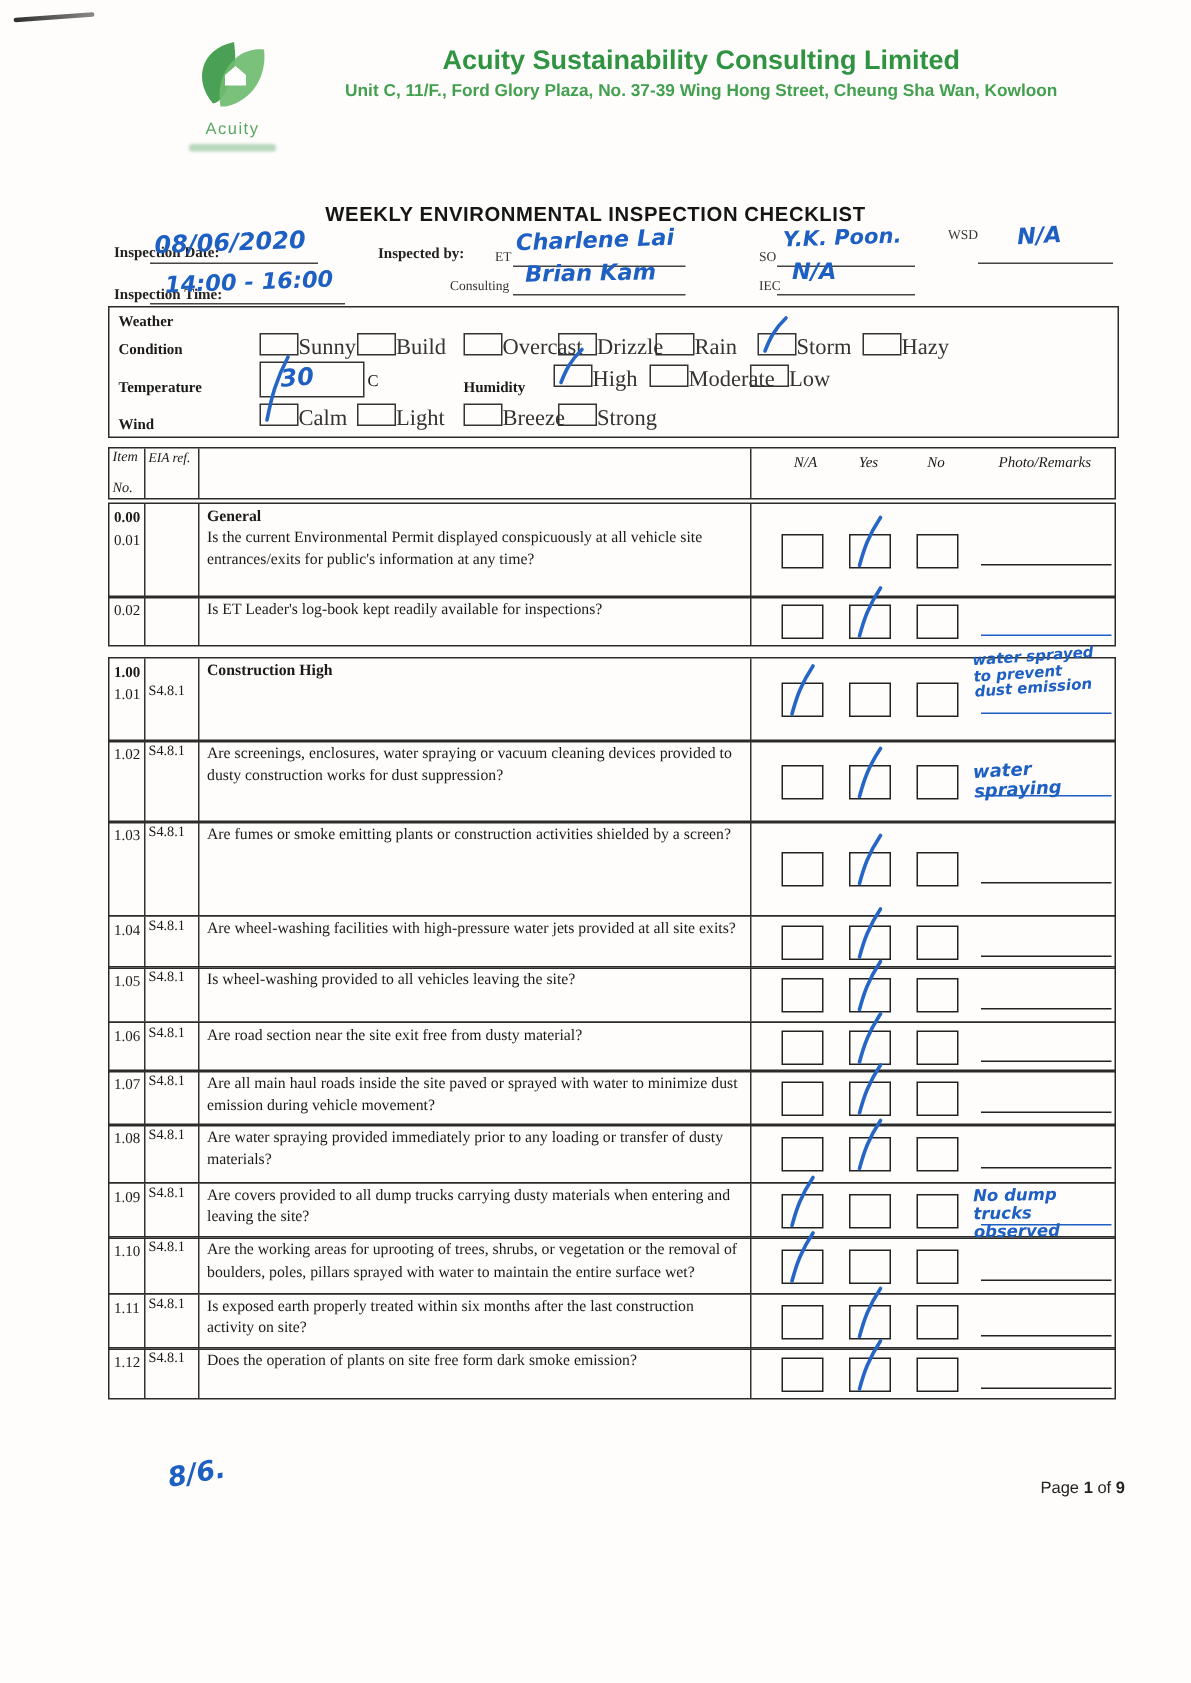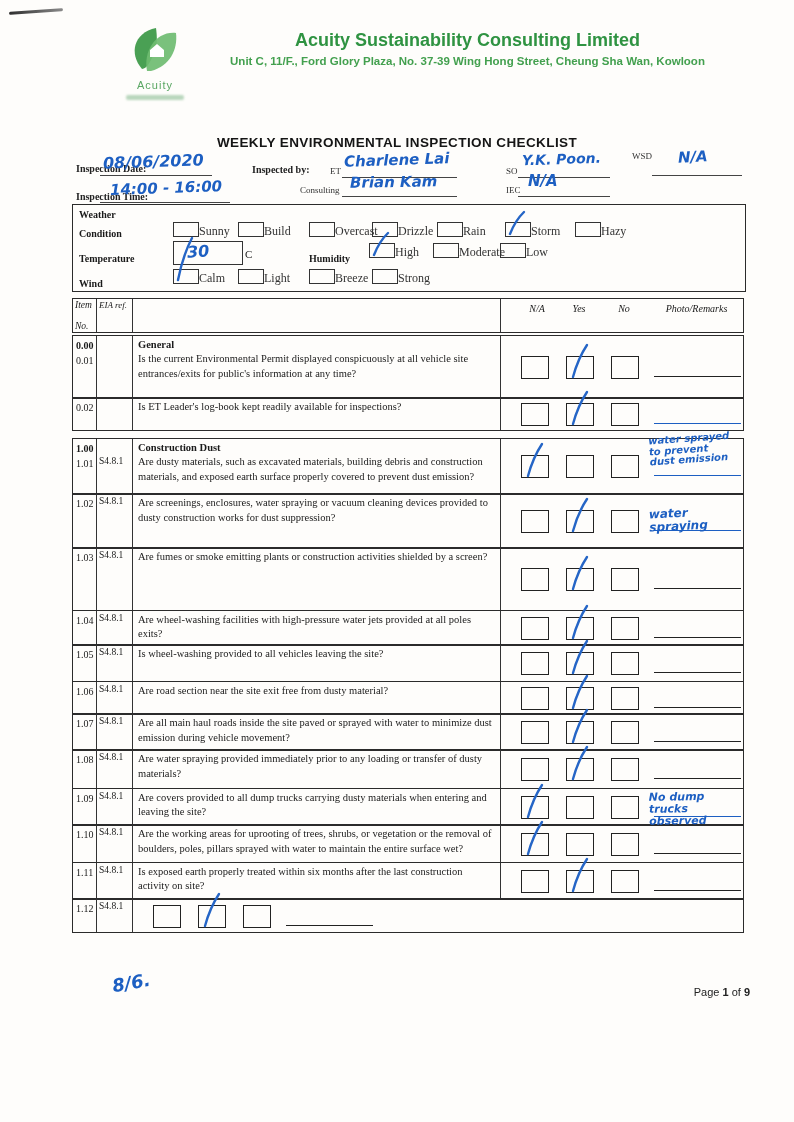--- a/index.html
+++ b/index.html
@@ -28,21 +28,21 @@
   
   .mlabel{position:absolute;font-weight:bold;font-size:10px;color:#222;}
   .slabel{position:absolute;font-size:9px;color:#333;}
   .fline{position:absolute;border-top:1.2px solid #444;}
   .hw{position:absolute;font-family:"DejaVu Sans",sans-serif;font-style:italic;font-weight:bold;
       color:var(--ink);white-space:nowrap;}
   
   .weather{position:absolute;left:72px;top:204px;width:672px;height:86px;border:1.6px solid var(--bd);}
   .wlabel{position:absolute;font-weight:bold;font-size:10px;}
   .cb{position:absolute;width:24px;height:13px;border:1.6px solid #333;background:transparent;}
-  .cblabel{position:absolute;font-size:12px;color:#333;}
+  .cblabel{position:absolute;font-size:15px;color:#333;}
   .tbox{position:absolute;left:100px;top:36px;width:68px;height:22px;border:1.7px solid #333;}
   .tick{position:absolute;overflow:visible;z-index:5;}
   
   .checklist{position:absolute;left:72px;top:300px;width:672px;}
   .blk{position:relative;border:1.6px solid var(--bd);margin-top:-1.6px;
        display:grid;grid-template-columns:24px 36px 368px 1fr;background:transparent;}
   .blk>div{border-right:1px solid #333;position:relative;}
   .blk>div:last-child{border-right:none;}
   .cell-item{padding:2px 1px 0 3px;font-size:10px;line-height:15px;}
   .cell-item .sec{font-weight:bold;}
@@ -231,22 +231,21 @@
           </div>
     </div>
         <div class="gap8"></div>
         <div class="blk" style="min-height:55px">
       <div class="cell-item">
             <div class="sec">1.00</div>
             <div>1.01</div>
           </div>
       <div class="cell-eia pad">S4.8.1</div>
       <div class="cell-q">
-            <div class="hd">Construction Dust</div>
-            <div>Are dusty materials, such as excavated materials, building debris and construction materials, and exposed earth surface properly covered to prevent dust emission?</div>
+            <div class="hd">Construction High</div>
           </div>
       <div class="cell-a">
             <div class="abox" style="left:20px"></div>
             <div class="abox" style="left:65px"></div>
             <div class="abox" style="left:110px"></div>
             <svg class="tick" style="left:23px;top:calc(50% - 25px)" width="22" height="38" viewBox="0 0 22 38">
       <path d="M4 35 C 7 24 10 15 18 3" stroke="#2565c6" stroke-width="2.4" fill="none" stroke-linecap="round"></path>
             </svg>
             <div class="rtext" style="top:-6px;font-size:10px;line-height:10.5px;transform:rotate(-4deg)">water sprayed<br>to prevent<br>dust emission</div>
             <div class="rline blue"></div>
@@ -288,21 +287,21 @@
             </svg>
             <div class="rline "></div>
           </div>
     </div>
         <div class="blk" style="min-height:34px">
       <div class="cell-item">
             <div>1.04</div>
           </div>
       <div class="cell-eia ">S4.8.1</div>
       <div class="cell-q">
-            <div>Are wheel-washing facilities with high-pressure water jets provided at all poles exits?</div>
+            <div>Are wheel-washing facilities with high-pressure water jets provided at all site exits?</div>
           </div>
       <div class="cell-a">
             <div class="abox" style="left:20px"></div>
             <div class="abox" style="left:65px"></div>
             <div class="abox" style="left:110px"></div>
             <svg class="tick" style="left:68px;top:calc(50% - 25px)" width="22" height="38" viewBox="0 0 22 38">
       <path d="M4 35 C 7 24 10 15 18 3" stroke="#2565c6" stroke-width="2.4" fill="none" stroke-linecap="round"></path>
             </svg>
             <div class="rline "></div>
           </div>
@@ -432,20 +431,23 @@
       <path d="M4 35 C 7 24 10 15 18 3" stroke="#2565c6" stroke-width="2.4" fill="none" stroke-linecap="round"></path>
             </svg>
             <div class="rline "></div>
           </div>
     </div>
         <div class="blk" style="min-height:33px">
       <div class="cell-item">
             <div>1.12</div>
           </div>
       <div class="cell-eia ">S4.8.1</div>
+      <div class="cell-q">
+            <div>Does the operation of plants on site free form dark smoke emission?</div>
+          </div>
       <div class="cell-a">
             <div class="abox" style="left:20px"></div>
             <div class="abox" style="left:65px"></div>
             <div class="abox" style="left:110px"></div>
             <svg class="tick" style="left:68px;top:calc(50% - 25px)" width="22" height="38" viewBox="0 0 22 38">
       <path d="M4 35 C 7 24 10 15 18 3" stroke="#2565c6" stroke-width="2.4" fill="none" stroke-linecap="round"></path>
             </svg>
             <div class="rline "></div>
           </div>
     </div>

